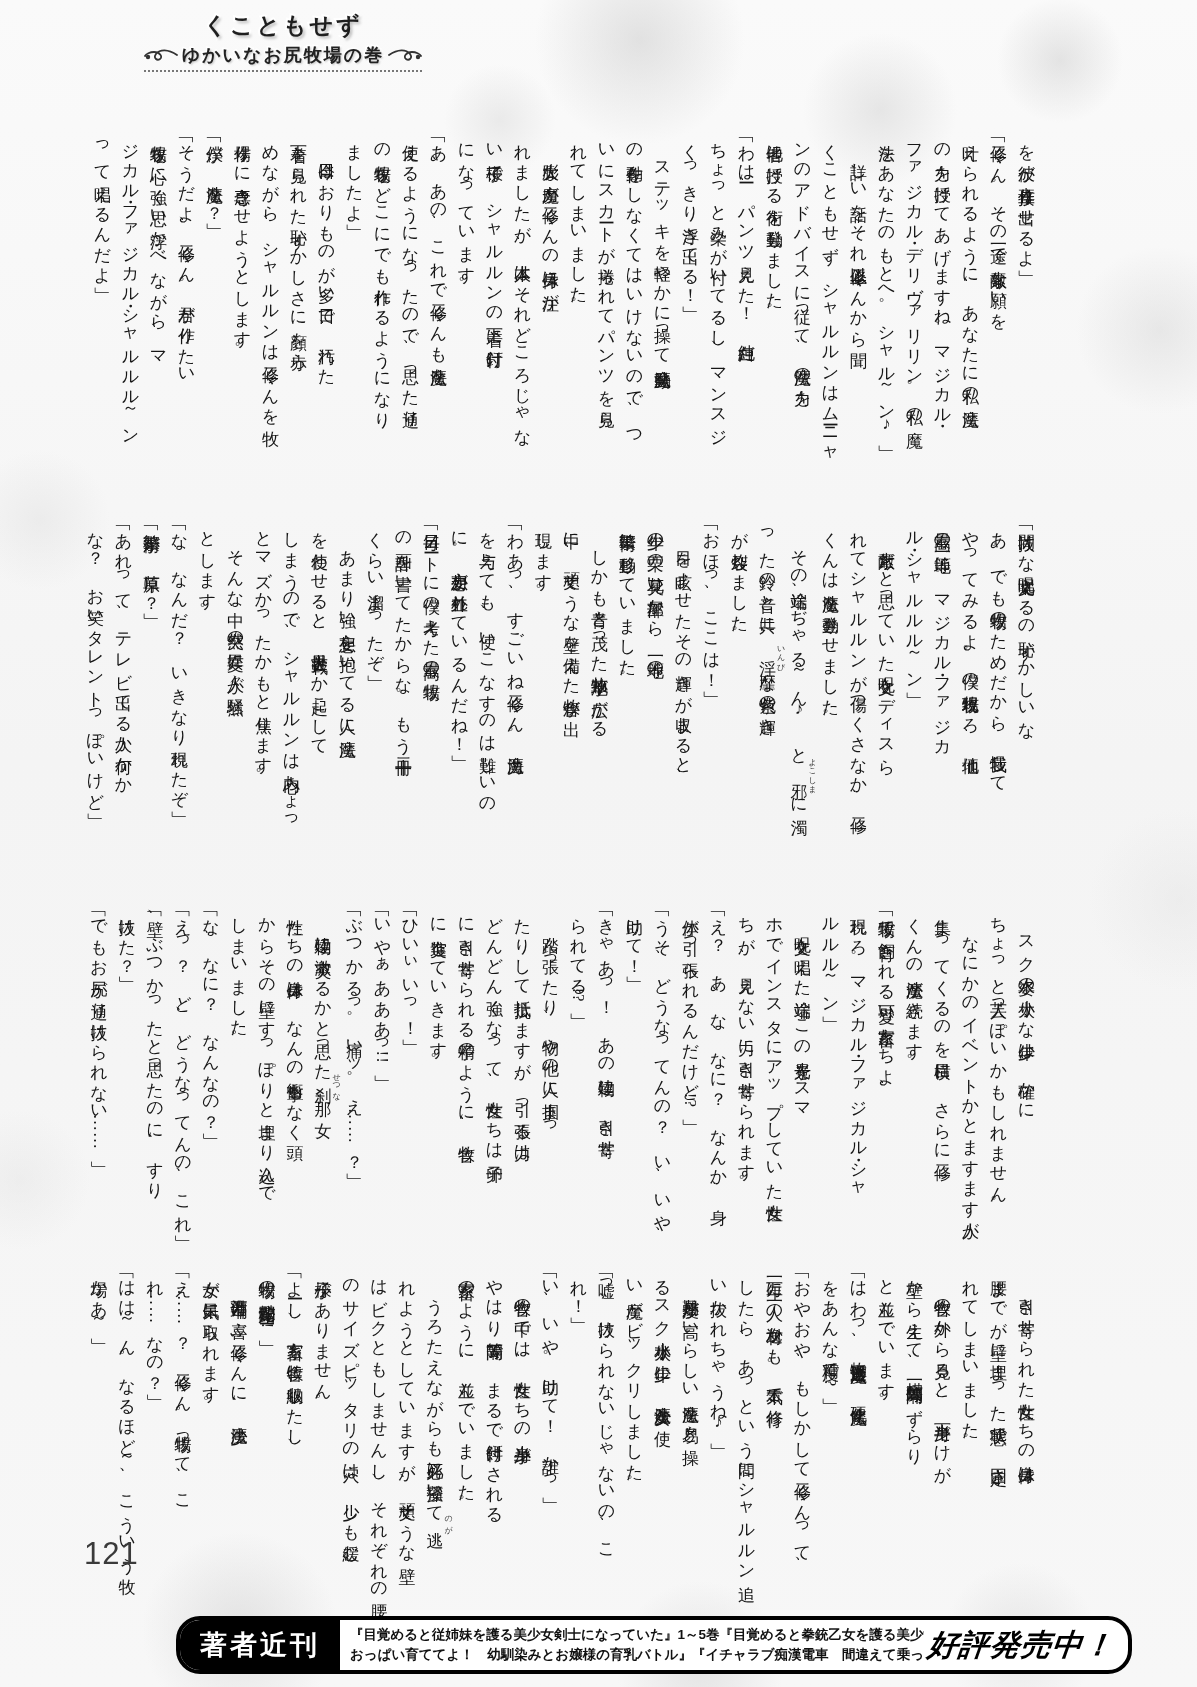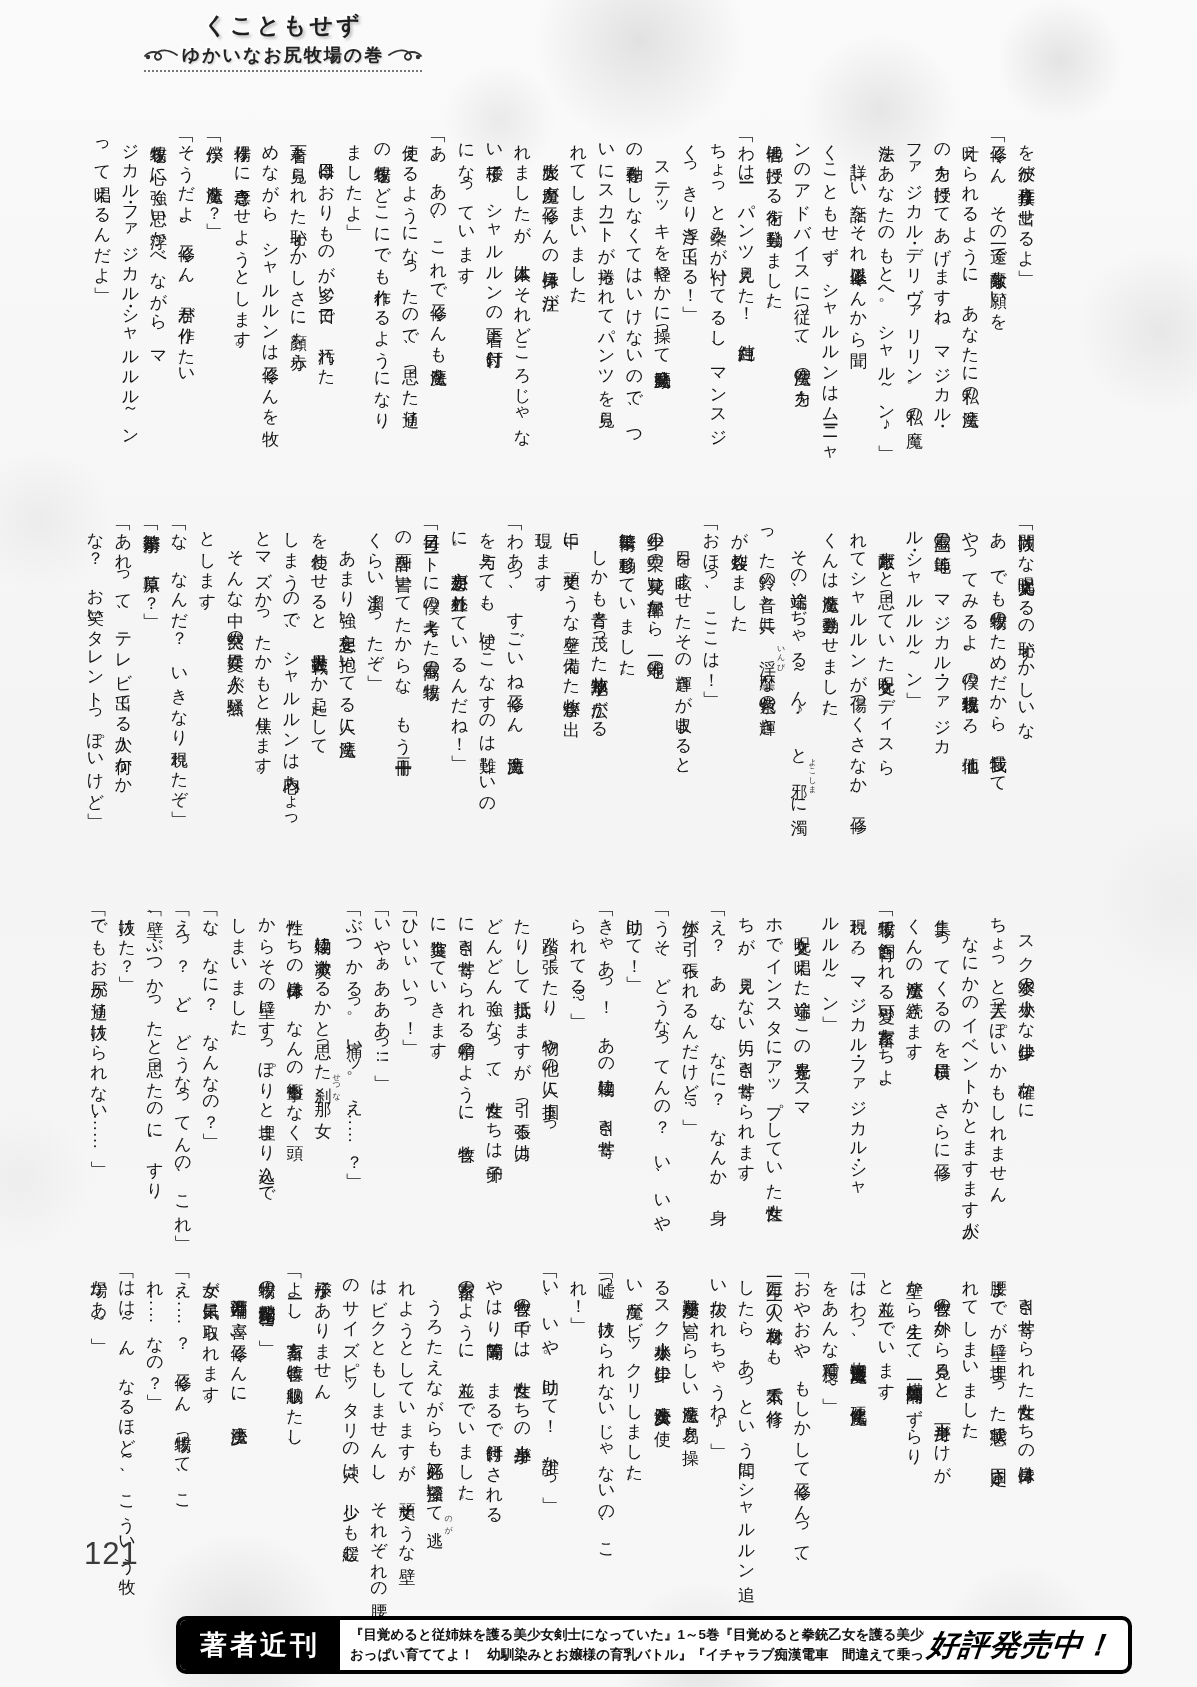--- a/index.html
+++ b/index.html
@@ -58,21 +58,21 @@
   #band3{top:906px;height:352px;}
   #band4{top:1268px;height:340px;}
   .tcol{line-height:28px;}
   ruby rt{font-size:8px;letter-spacing:0;color:#333;}
   
   #pageno{position:absolute;left:84px;top:1536px;font-size:31px;color:#3a3a3a;
           font-family:"Liberation Sans","DejaVu Sans",sans-serif;letter-spacing:1px;}
   
   #footer{
     position:absolute;left:176px;top:1616px;width:956px;height:58px;
-    background:#ffffff;border:4px solid #000;border-radius:10px;
+    background:#ffffff;border:4px solid #000;border-radius:24px;
     display:flex;align-items:stretch;overflow:hidden;box-sizing:border-box;
     font-family:"Liberation Sans","DejaVu Sans",sans-serif;
   }
   #footer .label{
     background:#000;color:#fff;display:flex;align-items:center;justify-content:center;
     font-size:27px;font-weight:800;letter-spacing:3px;padding:0 20px;flex:0 0 auto;
   }
   #footer .books{
     flex:1 1 auto;display:flex;flex-direction:column;justify-content:center;
     padding:2px 10px;font-size:13.5px;font-weight:700;line-height:1.5;color:#111;

